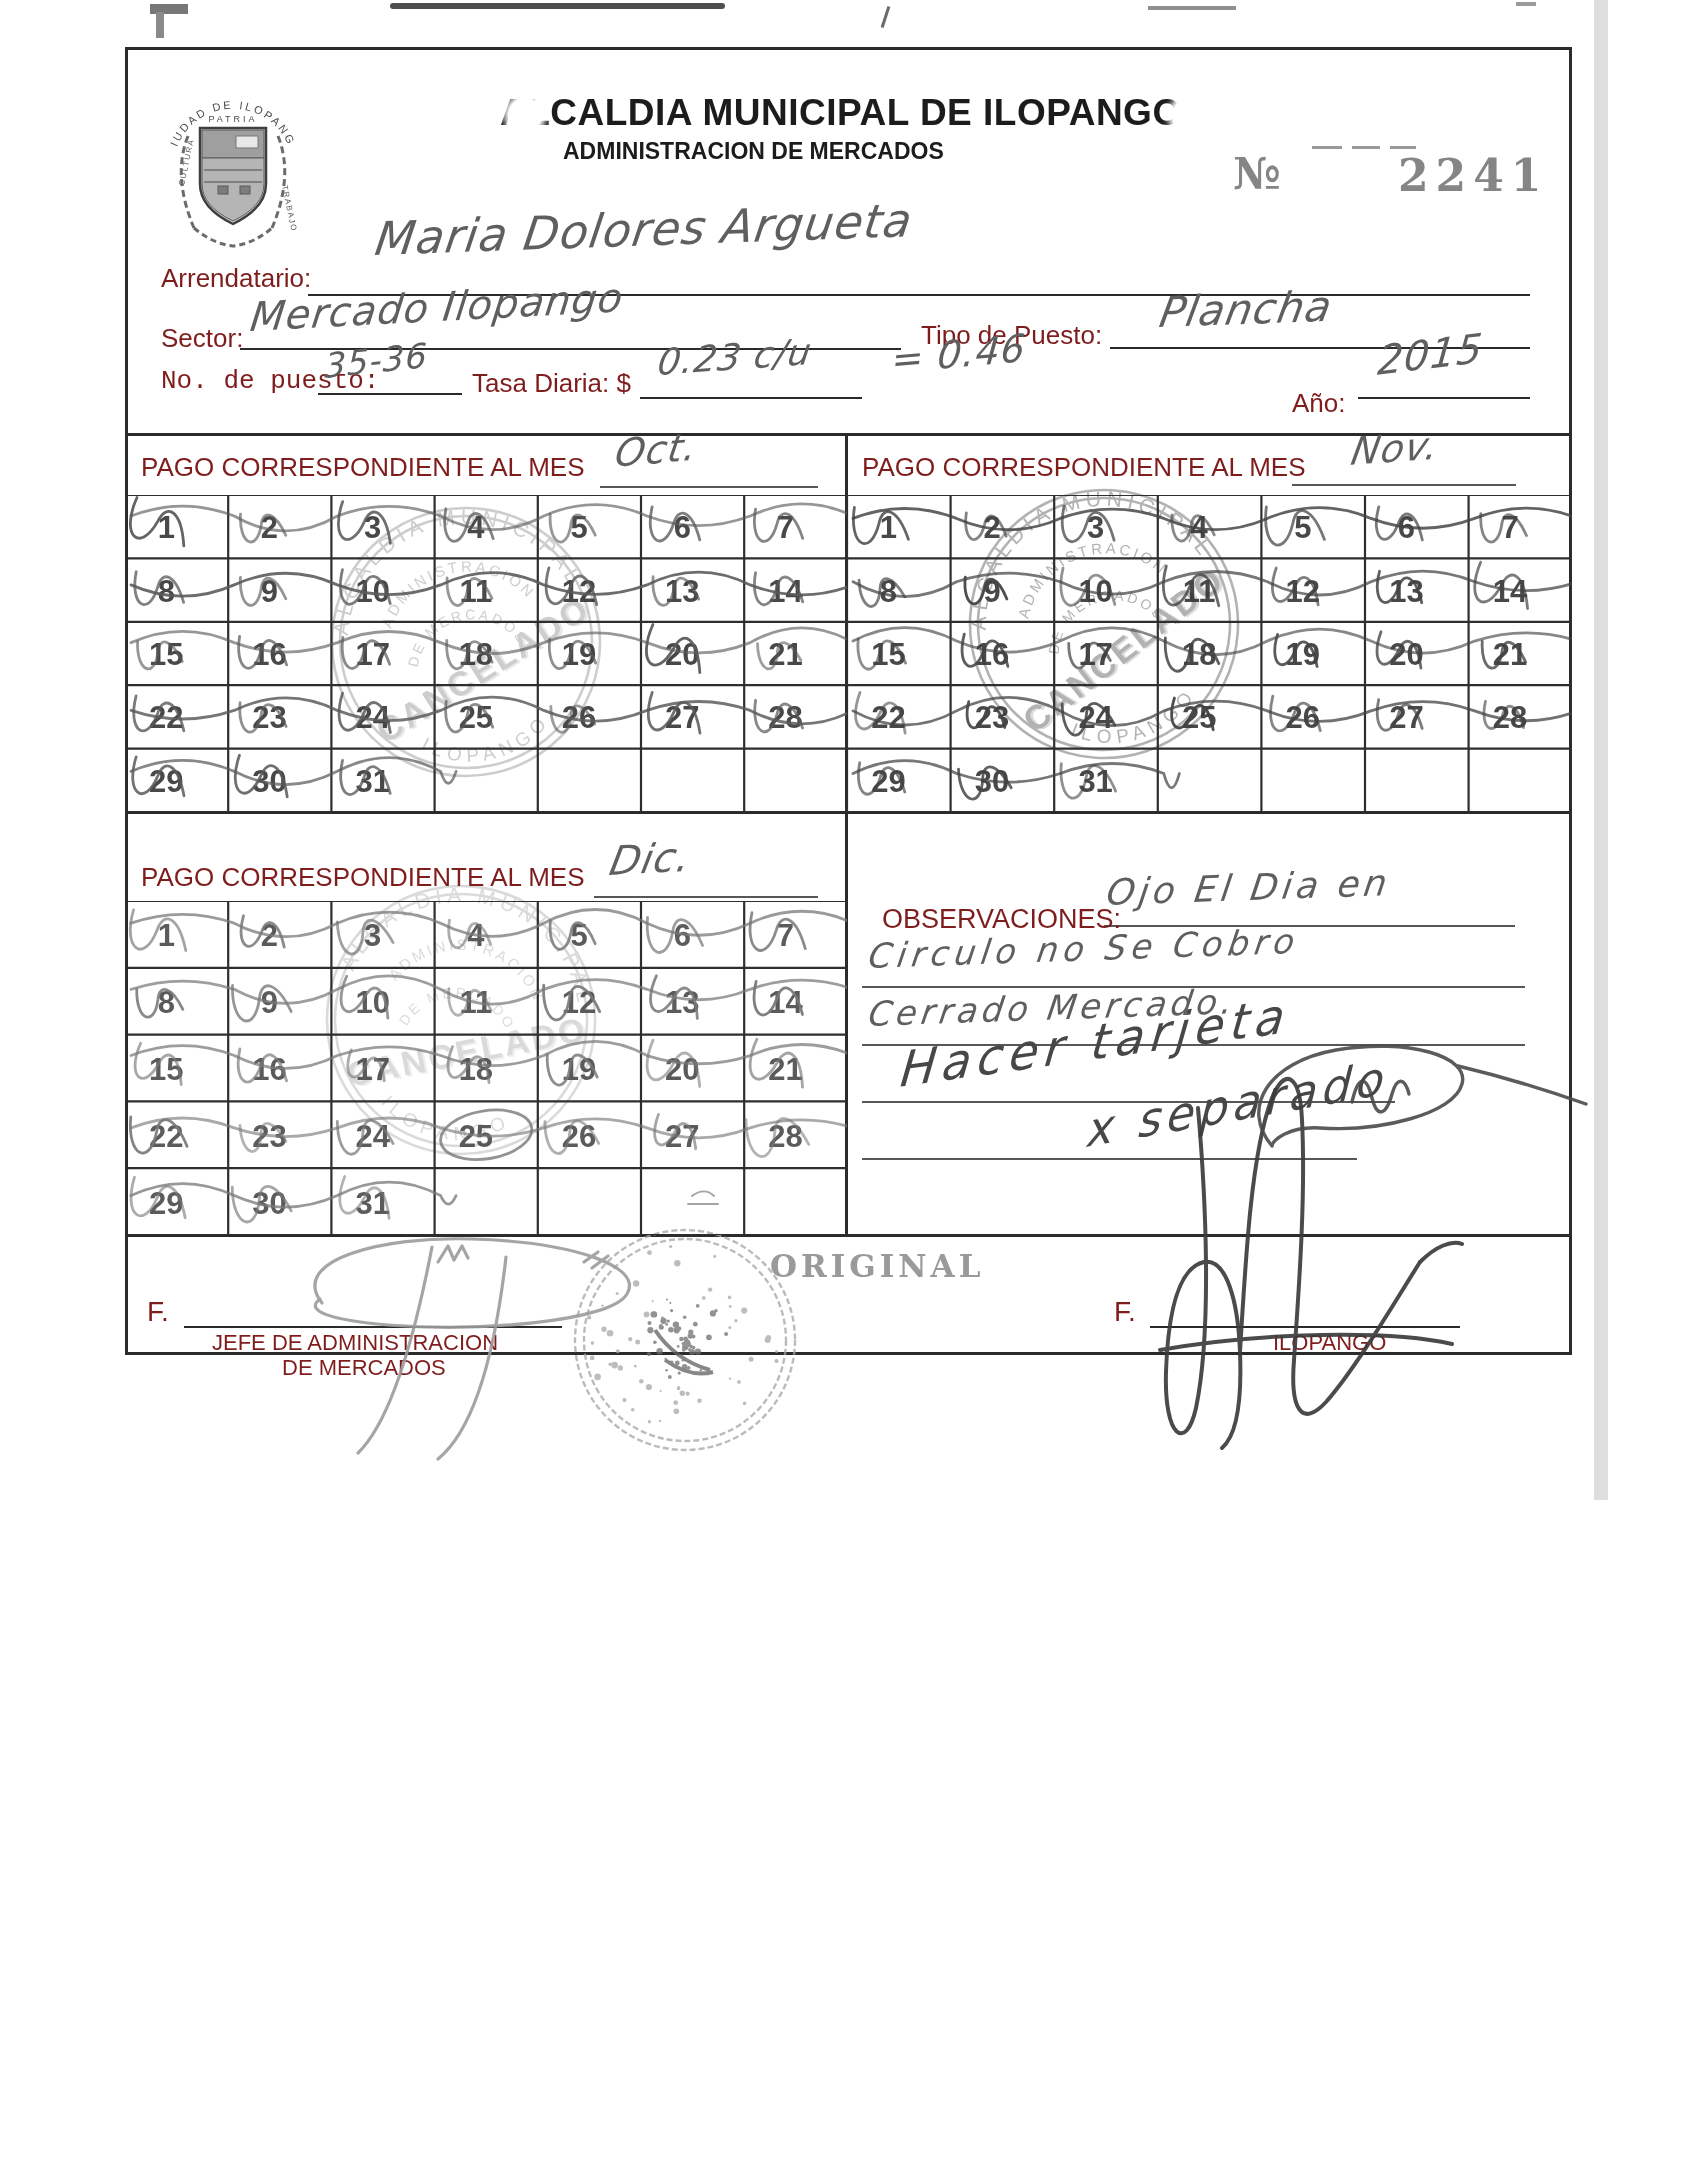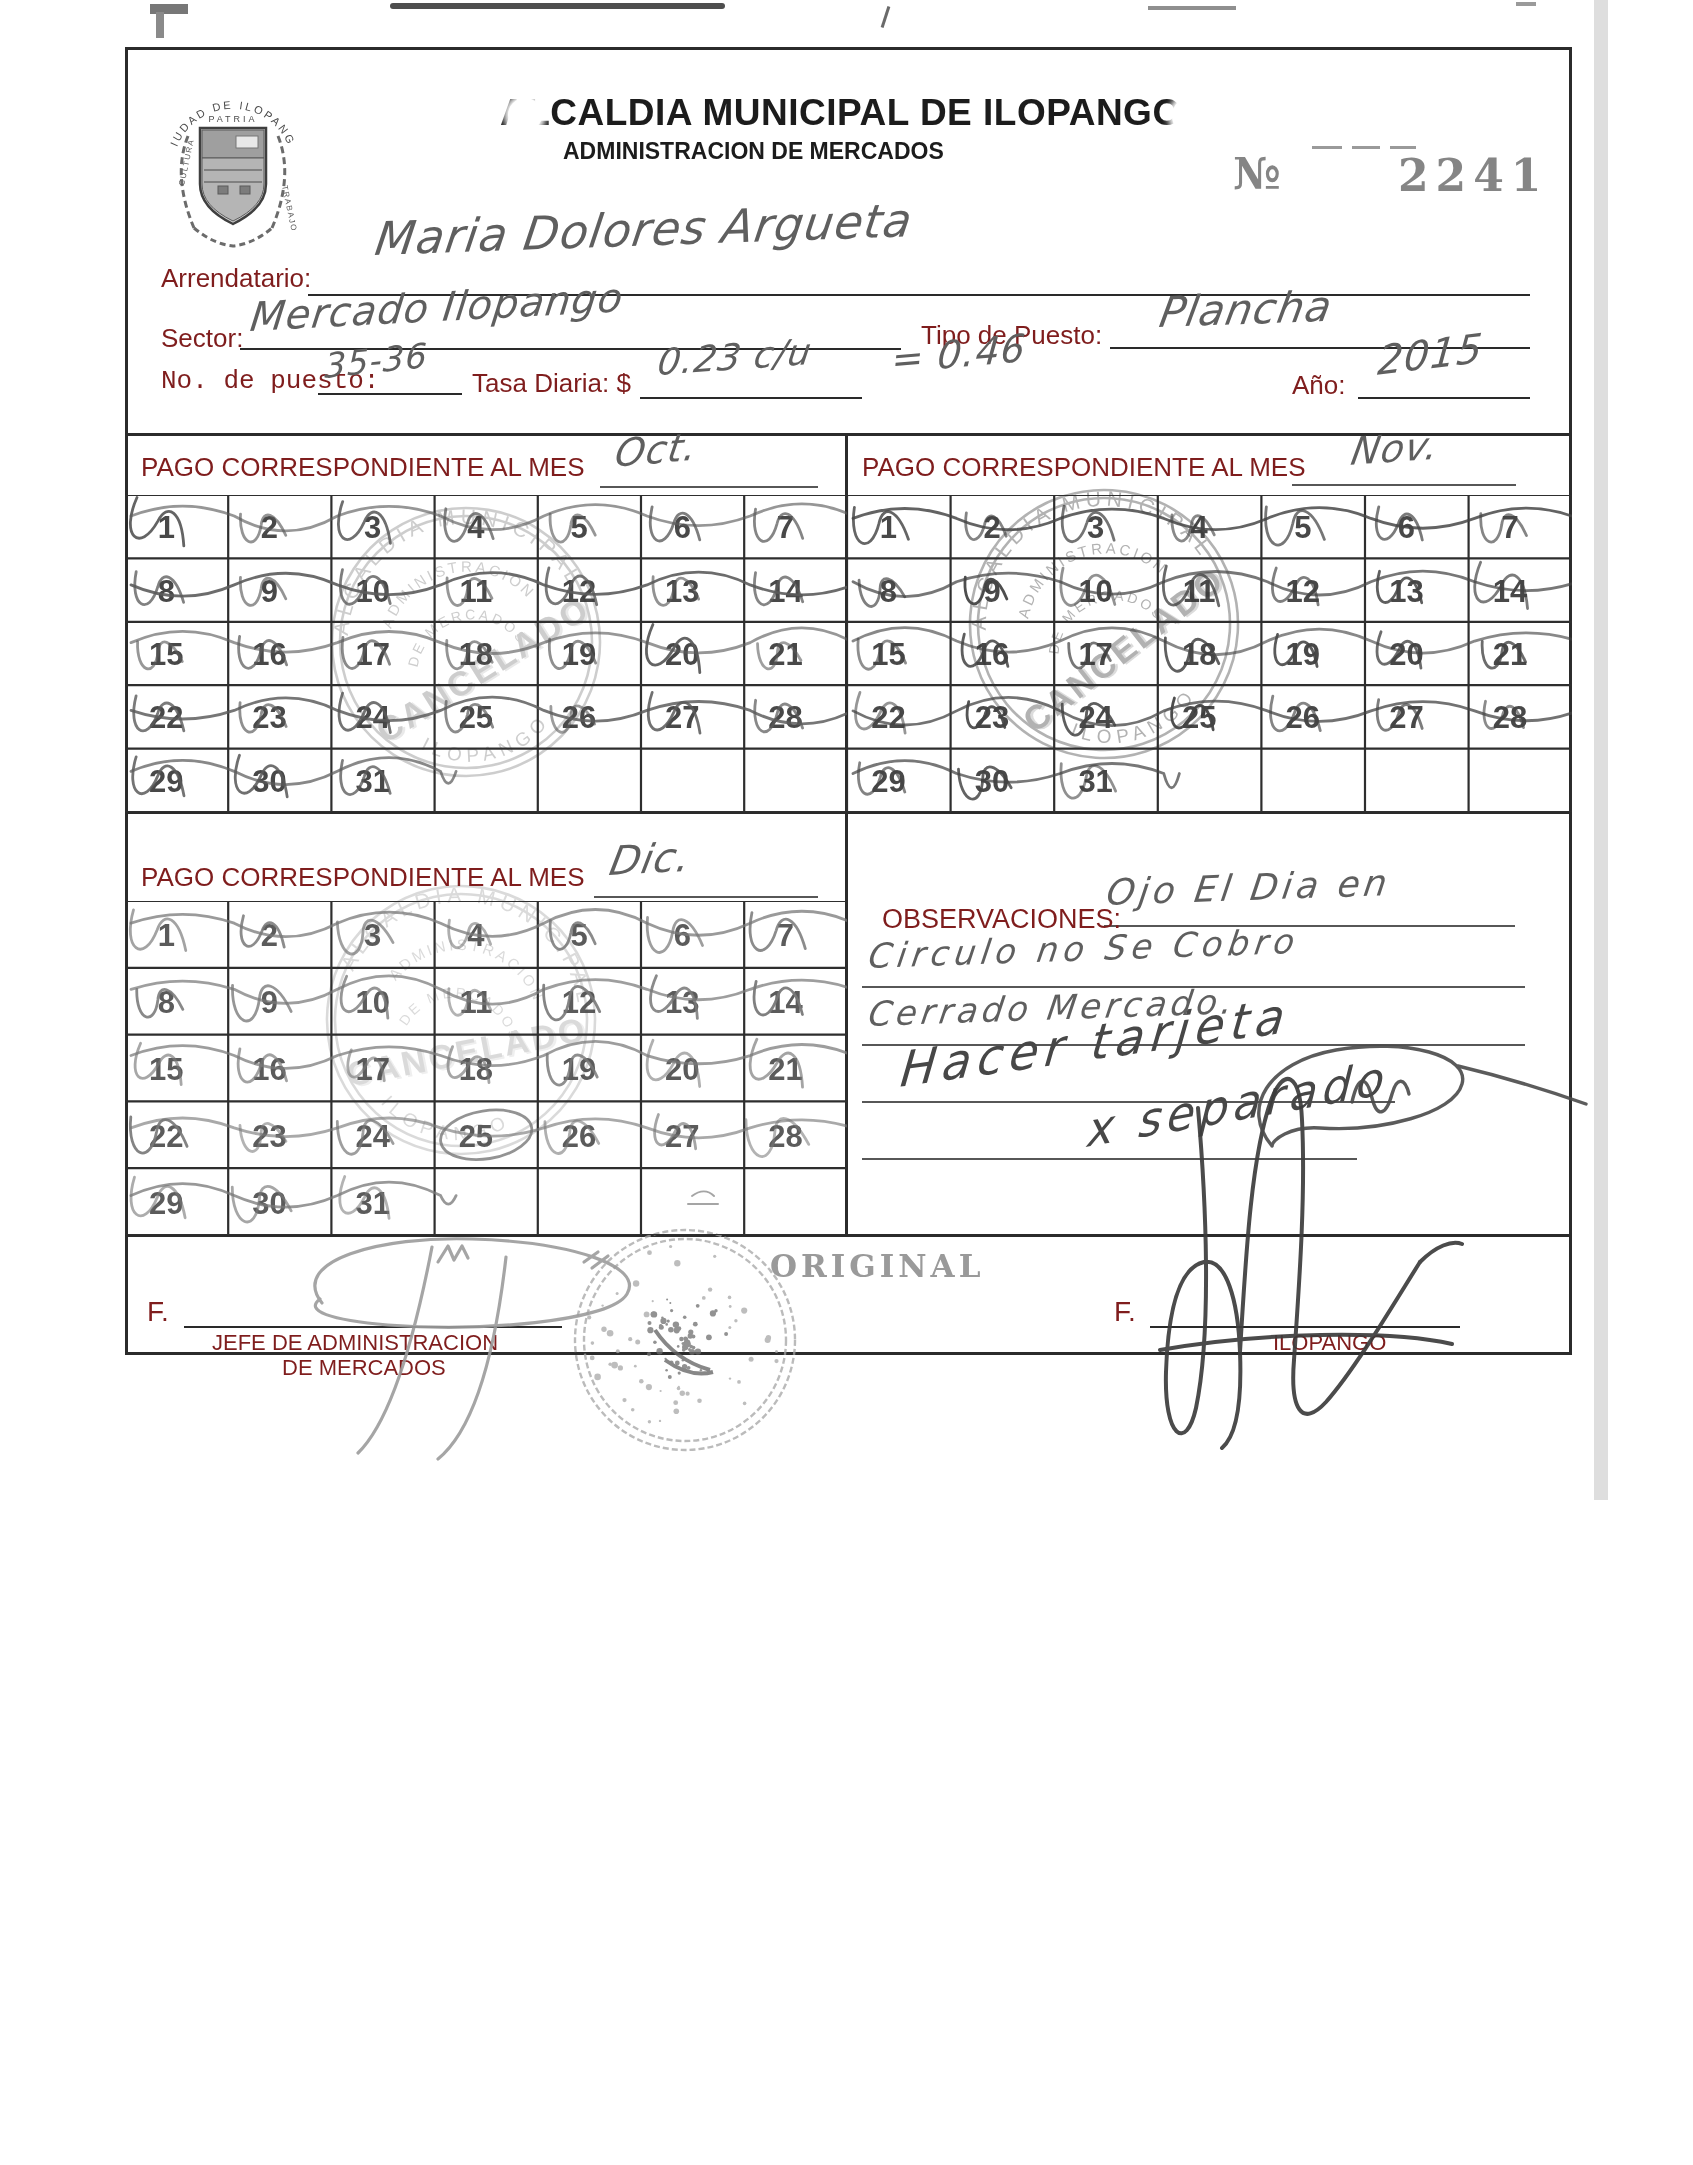--- a/index.html
+++ b/index.html
@@ -90,21 +90,21 @@
 
   <div class="lbl" style="left:161px;top:366px;font-size:26px;font-family:Liberation Mono, monospace;">No. de puesto:</div>
   <div class="rule" style="left:318px;top:393px;width:144px;"></div>
   <div class="hw hwz" style="left:324px;top:346px;font-size:34px;transform:rotate(-6deg) skewX(-8deg);">35-36</div>
 
   <div class="lbl" style="left:472px;top:368px;font-size:26px;">Tasa Diaria: $</div>
   <div class="rule" style="left:640px;top:397px;width:222px;"></div>
   <div class="hw hwz" style="left:655px;top:342px;font-size:36px;transform:rotate(-4deg) skewX(-12deg);">0.23 c/u</div>
   <div class="hw hwz" style="left:890px;top:338px;font-size:38px;transform:rotate(-5deg) skewX(-10deg);">= 0.46</div>
 
-  <div class="lbl" style="left:1292px;top:370px;font-size:26px;">Año:</div>
+  <div class="lbl" style="left:1292px;top:388px;font-size:26px;">Año:</div>
   <div class="rule" style="left:1358px;top:397px;width:172px;"></div>
   <div class="hw hwz" style="left:1376px;top:338px;font-size:40px;transform:rotate(-7deg) skewX(-12deg);">2015</div>
 
   <div class="sect" style="left:125px;top:433px;width:1447px;height:3px;"></div>
   <div class="sect" style="left:845px;top:433px;width:3px;height:802px;"></div>
   <div class="sect" style="left:125px;top:811px;width:1447px;height:3px;"></div>
   <div class="sect" style="left:125px;top:1234px;width:1447px;height:3px;"></div>
 
   <div class="lbl" style="left:141px;top:452px;font-size:26px;z-index:3;">PAGO CORRESPONDIENTE AL MES</div>
   <div class="rule light" style="left:600px;top:486px;width:218px;"></div>

